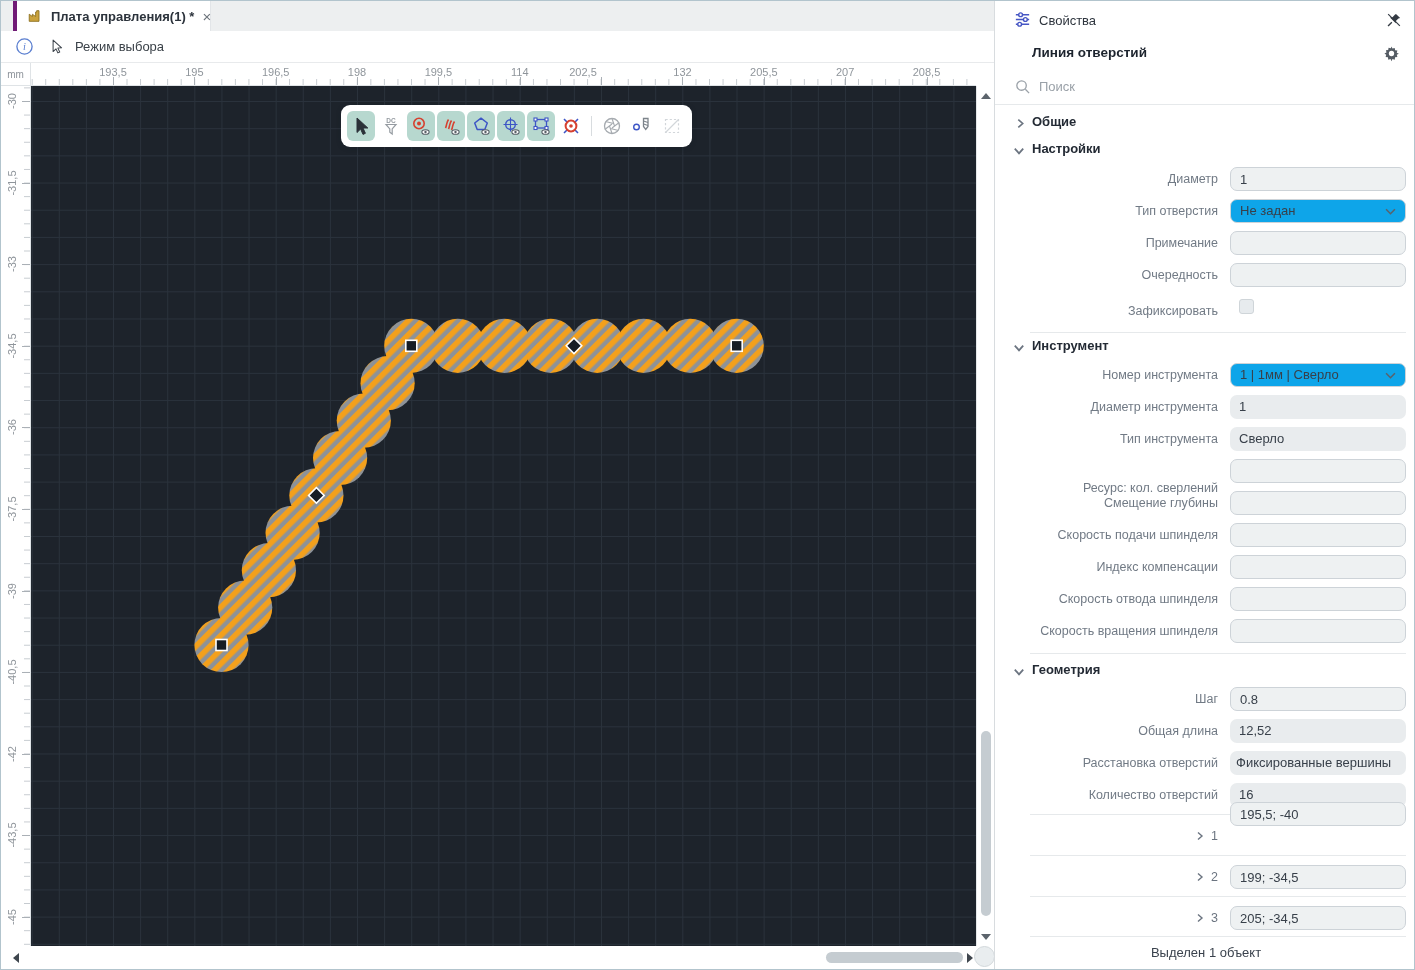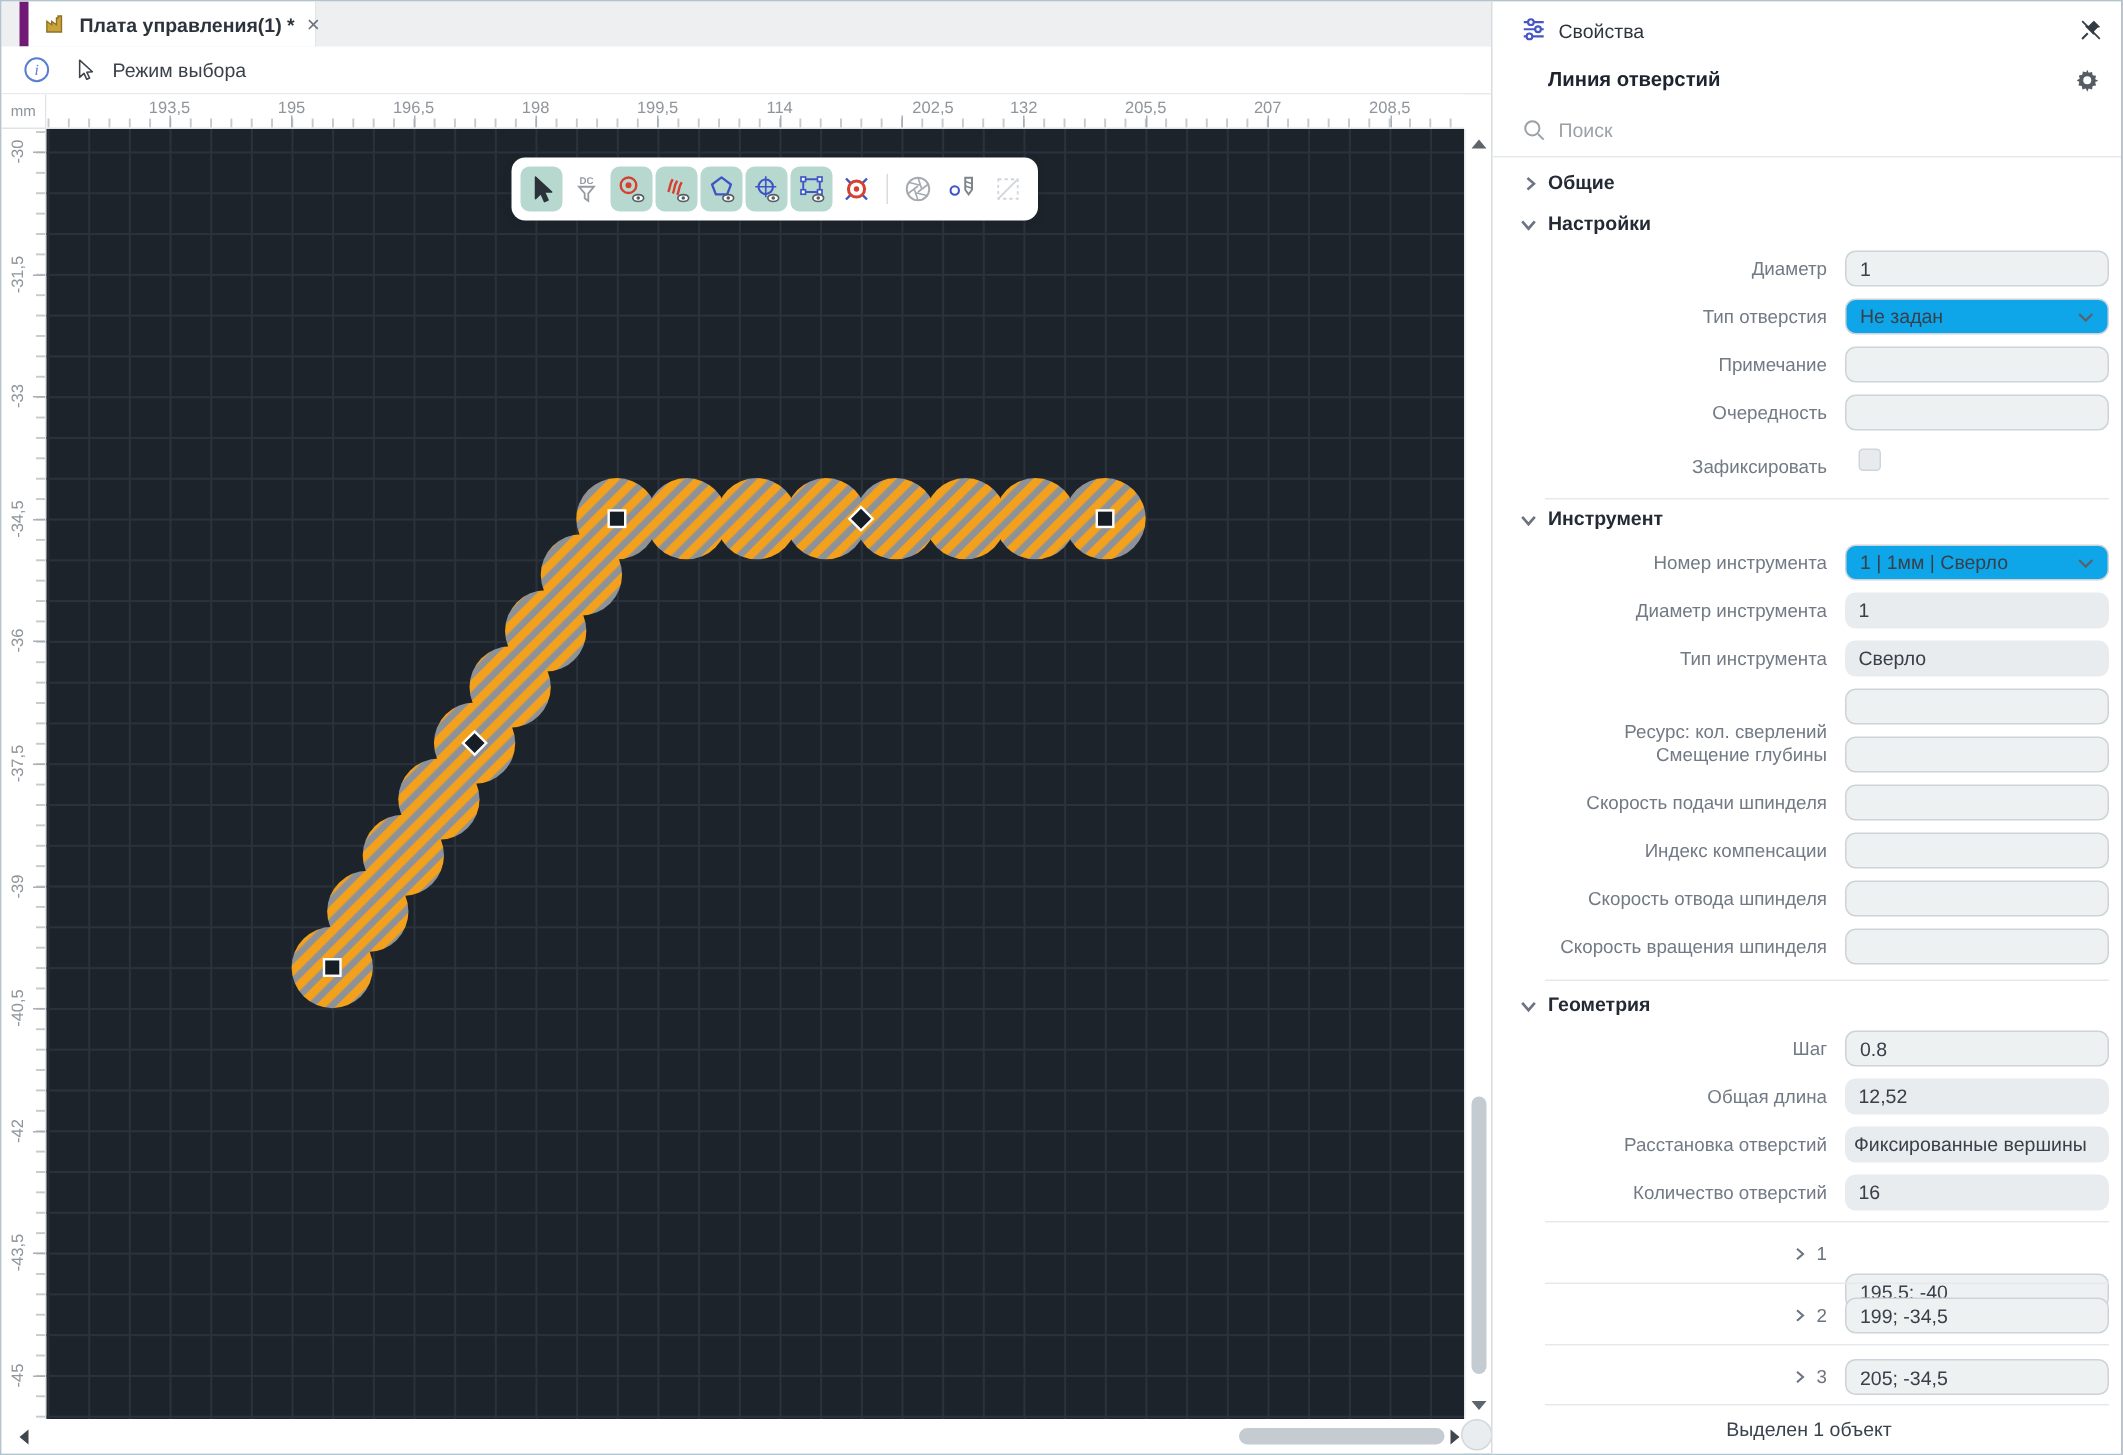--- a/index.html
+++ b/index.html
@@ -1,20 +1,20 @@
 <!DOCTYPE html>
 <html><head>
 <meta charset="utf-8">
 <style>
   html,body{margin:0;padding:0;background:#dfe3e6;font-family:"Liberation Sans",sans-serif;}
   .app{position:relative;width:1415px;height:970px;background:#fff;border:1px solid #b2c4cd;box-sizing:border-box;overflow:hidden;}
   .abs{position:absolute;}
   
   .tabbar{left:0;top:0;width:993px;height:30px;background:#edeff0;border-bottom:1px solid #e2e5e8;}
-  .tab{left:12px;top:0;width:198px;height:30px;background:#fff;border-left:6px solid #701a75;border-right:1px solid #e2e5e8;display:flex;align-items:center;gap:8px;padding:0 10px;box-sizing:border-box;}
+  .tab{left:12px;top:0;width:198px;height:30px;background:#fff;border-left:4px solid #701a75;border-right:1px solid #e2e5e8;display:flex;align-items:center;gap:8px;padding:0 10px;box-sizing:border-box;}
   .tab-title{font-size:13px;font-weight:bold;color:#2c333c;white-space:nowrap;}
   .tab-close{margin-left:auto;font-size:15px;color:#6d747c;line-height:1;cursor:default;}
   
   .toolbar{left:0;top:30px;width:993px;height:32px;background:#fff;border-bottom:1px solid #e8eaec;display:flex;align-items:center;gap:14px;padding-left:14px;box-sizing:border-box;}
   .mode-label{font-size:13px;color:#3a4148;}
   
   .ruler-corner{left:0;top:62px;width:30px;height:23px;background:#fff;border-right:1px solid #dfe3e6;border-bottom:1px solid #dfe3e6;box-sizing:border-box;font-size:10px;color:#8d939a;display:flex;align-items:center;justify-content:center;}
   .ruler-top{left:30px;top:62px;width:945px;height:23px;background:#fff;border-bottom:1px solid #dfe3e6;box-sizing:border-box;overflow:hidden;
     background-image:linear-gradient(90deg,#c6cbd0 0 1px,transparent 1px);background-size:13.56px 6px;background-repeat:repeat-x;background-position:left 0.7px bottom;}
   .ruler-left{left:0;top:85px;width:30px;height:860px;background:#fff;border-right:1px solid #dfe3e6;box-sizing:border-box;overflow:hidden;
@@ -105,21 +105,21 @@
       <span class="rt-label" style="left:163.35px">195</span>
       <span class="rt-tick" style="left:163.35px"></span>
       <span class="rt-label" style="left:244.7px">196,5</span>
       <span class="rt-tick" style="left:244.7px"></span>
       <span class="rt-label" style="left:326.04999999999995px">198</span>
       <span class="rt-tick" style="left:326.04999999999995px"></span>
       <span class="rt-label" style="left:407.4px">199,5</span>
       <span class="rt-tick" style="left:407.4px"></span>
       <span class="rt-label" style="left:488.75px">114</span>
       <span class="rt-tick" style="left:488.75px"></span>
-      <span class="rt-label" style="left:591px">202,5</span>
+      <span class="rt-label" style="left:552px">202,5</span>
       <span class="rt-tick" style="left:570.0999999999999px"></span>
       <span class="rt-label" style="left:651.4499999999999px">132</span>
       <span class="rt-tick" style="left:651.4499999999999px"></span>
       <span class="rt-label" style="left:732.8px">205,5</span>
       <span class="rt-tick" style="left:732.8px"></span>
       <span class="rt-label" style="left:814.15px">207</span>
       <span class="rt-tick" style="left:814.15px"></span>
       <span class="rt-label" style="left:895.5px">208,5</span>
       <span class="rt-tick" style="left:895.5px"></span>
     </div>
@@ -404,21 +404,21 @@
     <div class="inp flat" style="top:782px">16</div>
 
     <div class="divider" style="left:35px;top:813px;width:376px"></div>
 
     <div class="vx-label" style="top:823px">
       <svg width="10" height="10" viewBox="0 0 10 10">
           <path d="M3 1.5 L7 5 L3 8.5" fill="none" stroke="#6b7480" stroke-width="1.4"></path>
         </svg>
       <span>1</span>
     </div>
-    <input class="inp editable" style="top: 801px; margin-top: 47px;" value="195,5; -40">
+    <input class="inp editable" style="top: 801px;" value="195,5; -40">
     <div class="divider" style="left:35px;top:854px;width:376px"></div>
 
     <div class="vx-label" style="top:864px">
       <svg width="10" height="10" viewBox="0 0 10 10">
           <path d="M3 1.5 L7 5 L3 8.5" fill="none" stroke="#6b7480" stroke-width="1.4"></path>
         </svg>
       <span>2</span>
     </div>
     <input class="inp editable" style="top: 864px;" value="199; -34,5">
     <div class="divider" style="left:35px;top:895px;width:376px"></div>

